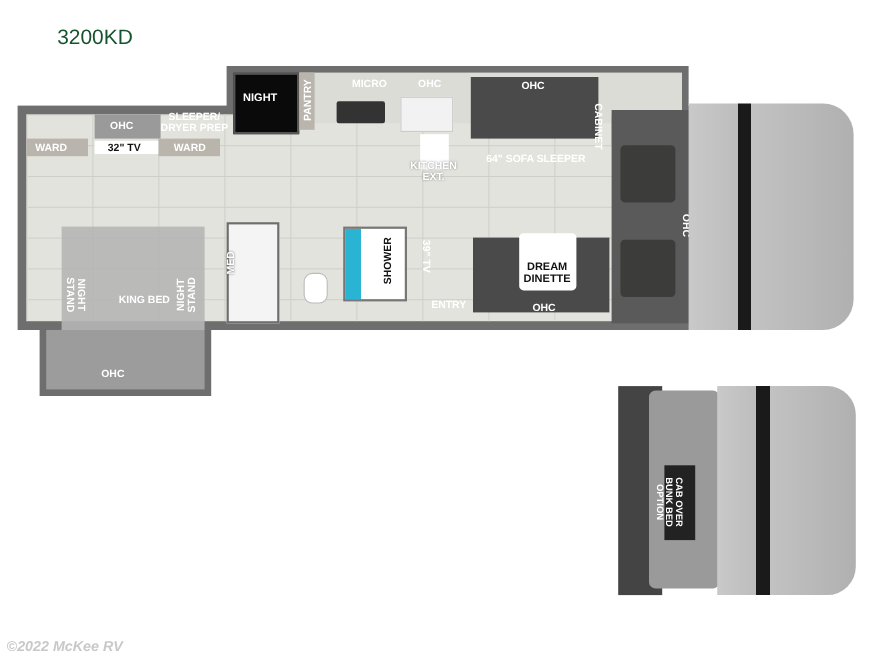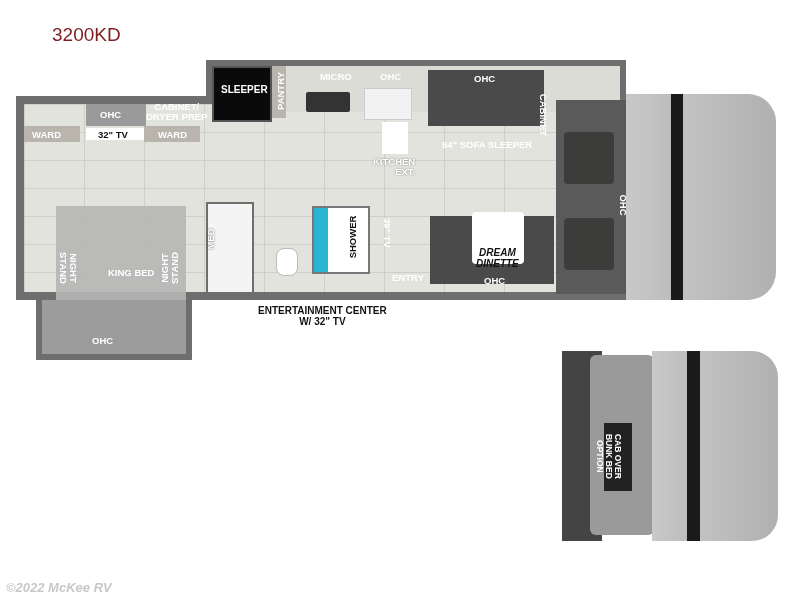--- a/index.html
+++ b/index.html
@@ -1,18 +1,18 @@
 <!DOCTYPE html>
 <html><head>
 <meta charset="utf-8">
 <style>
   html,body{margin:0;padding:0;}
   body{width:800px;height:600px;position:relative;background:#fff;overflow:hidden;font-family:"Liberation Sans",sans-serif;}
   .abs{position:absolute;}
-  .title{left:52px;top:24px;font-size:19px;color:#7f1d1d;}
+  .title{left:52px;top:24px;font-size:19px;color:#14532d;}
   .lbl{position:absolute;font-family:"Liberation Sans",sans-serif;font-weight:bold;font-size:9.5px;color:#fff;text-align:center;line-height:1.05;white-space:nowrap;}
   .dark{color:#111;}
   .vert{transform:rotate(90deg);transform-origin:center center;}
   .vertl{transform:rotate(-90deg);transform-origin:center center;}
   .floor{background:#dcdcd6;}
   .tile{background-image:linear-gradient(#cfcfc9 1px,transparent 1px),linear-gradient(90deg,#cfcfc9 1px,transparent 1px);background-size:60px 28px;background-color:#e3e3dd;}
   .wall{background:#6e6e6e;}
   .cab{background:#9a9a9a;}
   .wood{background:#b9b5ac;}
   .copyright{left:6px;top:580px;font-size:13px;font-weight:bold;font-style:italic;color:#c8c8c8;}
@@ -30,33 +30,33 @@
   <div class="abs floor" style="left:196px;top:6px;width:408px;height:46px;"></div>
 
   <div class="abs wood" style="left:8px;top:66px;width:56px;height:16px;"></div>
   <div class="lbl" style="left:16px;top:70px;">WARD</div>
   <div class="abs cab" style="left:70px;top:44px;width:60px;height:22px;"></div>
   <div class="lbl" style="left:84px;top:50px;">OHC</div>
   <div class="abs" style="left:70px;top:68px;width:60px;height:12px;background:#fff;"></div>
   <div class="lbl dark" style="left:82px;top:70px;">32" TV</div>
   <div class="abs wood" style="left:128px;top:66px;width:56px;height:16px;"></div>
   <div class="lbl" style="left:142px;top:70px;">WARD</div>
-  <div class="lbl" style="left:130px;top:42px;white-space:pre;">CABINET/
+  <div class="lbl" style="left:130px;top:42px;white-space:pre;">SLEEPER/
 DRYER PREP</div>
 
   <div class="abs" style="left:196px;top:6px;width:56px;height:52px;background:#0a0a0a;border:2px solid #555;"></div>
-  <div class="lbl" style="left:205px;top:25px;font-size:10px;">SLEEPER</div>
+  <div class="lbl" style="left:205px;top:25px;font-size:10px;">NIGHT</div>
   <div class="abs wood" style="left:256px;top:6px;width:14px;height:52px;"></div>
   <div class="lbl vertl" style="left:246px;top:26px;">PANTRY</div>
   <div class="lbl" style="left:278px;top:12px;padding-left:26px;">MICRO</div>
   <div class="abs" style="left:290px;top:32px;width:44px;height:20px;background:#333;border-radius:2px;"></div>
   <div class="abs" style="left:348px;top:28px;width:46px;height:30px;background:#f2f2f2;border:1px solid #ccc;"></div>
   <div class="lbl" style="left:364px;top:12px;">OHC</div>
   <div class="abs" style="left:366px;top:62px;width:26px;height:32px;background:#fff;"></div>
-  <div class="lbl dark" style="left:357px;top:97px;white-space:pre;color:#fff;text-shadow:0 0 2px #777;text-align:right;">KITCHEN
+  <div class="lbl dark" style="left:357px;top:87px;white-space:pre;color:#fff;text-shadow:0 0 2px #777;">KITCHEN
 EXT.</div>
 
   <div class="abs" style="left:412px;top:10px;width:116px;height:56px;background:#4a4a4a;"></div>
   <div class="lbl" style="left:458px;top:14px;">OHC</div>
   <div class="lbl" style="left:426px;top:80px;">64" SOFA SLEEPER</div>
   <div class="abs wood" style="left:540px;top:46px;width:20px;height:26px;"></div>
   <div class="lbl vert" style="left:506px;top:50px;">CABINET</div>
 
   <div class="abs" style="left:540px;top:40px;width:72px;height:194px;background:#5a5a5a;"></div>
   <div class="abs" style="left:548px;top:72px;width:50px;height:52px;background:#3c3c3a;border-radius:4px;"></div>
@@ -77,27 +77,25 @@
 
   <div class="abs" style="left:190px;top:142px;width:44px;height:88px;background:#f4f4f4;border:2px solid #6e6e6e;"></div>
   <div class="lbl vertl dark" style="left:184px;top:174px;color:#fff;text-shadow:0 0 2px #555;">MED</div>
   <div class="abs" style="left:260px;top:188px;width:20px;height:26px;background:#fff;border-radius:8px;border:1px solid #bbb;"></div>
   <div class="abs" style="left:296px;top:146px;width:54px;height:64px;background:linear-gradient(90deg,#2ab4d4 0 14px,#fff 14px);border:2px solid #777;"></div>
   <div class="lbl vertl dark" style="left:316px;top:172px;">SHOWER</div>
   <div class="lbl vert" style="left:356px;top:168px;">39" TV</div>
 
   <div class="abs" style="left:414px;top:156px;width:124px;height:68px;background:#4a4a4a;"></div>
   <div class="abs" style="left:456px;top:152px;width:52px;height:52px;background:#fff;border-radius:4px;"></div>
-  <div class="lbl dark" style="left:460px;top:188px;white-space:pre;font-size:10px;font-style:italic;">DREAM
+  <div class="lbl dark" style="left:460px;top:178px;white-space:pre;font-size:10px;">DREAM
 DINETTE</div>
   <div class="lbl" style="left:376px;top:213px;">ENTRY</div>
   <div class="lbl" style="left:468px;top:216px;">OHC</div>
 
-  <div class="lbl dark" style="left:242px;top:246px;white-space:pre;font-size:10px;">ENTERTAINMENT CENTER
-W/ 32" TV</div>
 </div>
 
 <div class="abs" style="left:562px;top:345px;width:216px;height:200px;">
   <div class="abs" style="left:0;top:6px;width:40px;height:190px;background:#444;"></div>
   <div class="abs" style="left:28px;top:10px;width:64px;height:180px;background:#9a9a9a;border-radius:6px;"></div>
   <div class="abs" style="left:42px;top:78px;width:28px;height:68px;background:#222;"></div>
   <div class="lbl vert" style="left:24px;top:98px;white-space:pre;font-size:8.5px;">CAB OVER
 BUNK BED
 OPTION</div>
   <div class="abs" style="left:90px;top:6px;width:126px;height:190px;background:linear-gradient(90deg,#c9c9c9,#bdbdbd 28%,#1a1a1a 28%,#1a1a1a 38%,#c2c2c2 38%,#b0b0b0);border-radius:0 26px 26px 0;"></div>

